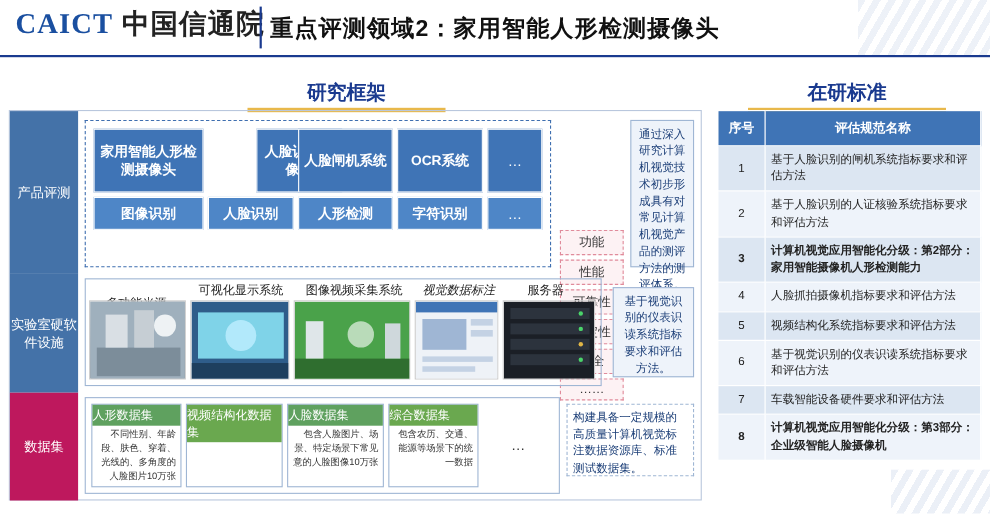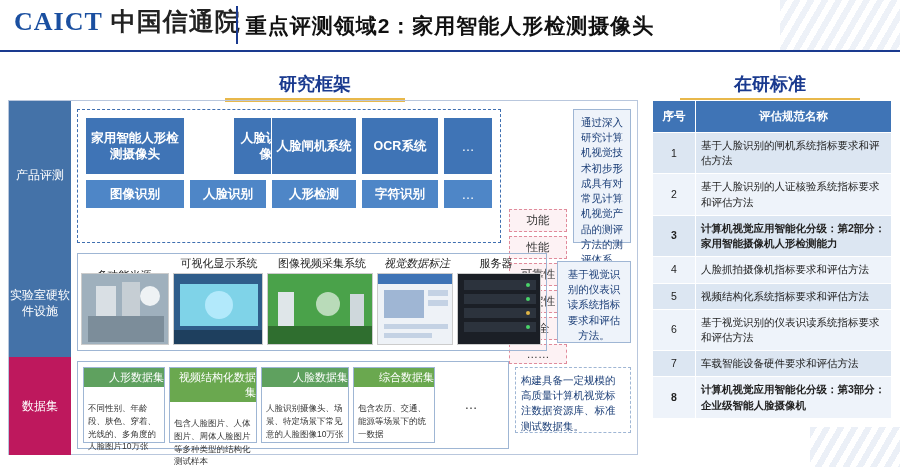--- a/index.html
+++ b/index.html
@@ -94,25 +94,25 @@
     position:absolute;box-sizing:border-box;border:1px solid #ccc;overflow:hidden;
   }
   .cap{
     position:absolute;font-size:11px;color:#222;text-align:center;width:100%;
   }
   
   .ds-card{
     position:absolute;border:1px solid #9fb6d4;box-sizing:border-box;background:#fff;
   }
   .ds-head{
-    background:#5fa15f;color:#fff;font-size:11px;text-align:right;padding:2px 0;
+    background:#5fa15f;color:#fff;font-size:11px;text-align:left;padding:2px 0;
   }
   .ds-head.green2{background:#6aa84f;}
   .ds-body{
-    font-size:8.5px;color:#333;line-height:1.5;padding:15px 4px;
+    font-size:8.5px;color:#333;line-height:1.5;padding:1px 4px;text-align:right;
   }
   
   .tbl{
     position:absolute;left:652px;top:100px;width:240px;
     border-collapse:collapse;font-size:10.5px;
   }
   .tbl th{
     background:#3f74b6;color:#fff;font-weight:bold;font-size:11.5px;
     border:1px solid #fff;padding:8px 2px;text-align:center;
   }
@@ -245,25 +245,24 @@
   <div class="note-box" style="left:548px;top:160px;width:74px;height:82px;text-align:center;">基于视觉识别的仪表识读系统指标要求和评估方法。</div>
 
   <div class="dashbox" style="left:68px;top:260px;width:432px;height:88px;border-color:#9fb6d4;border-style:solid;"></div>
 
   <div class="ds-card" style="left:74px;top:266px;width:82px;height:76px;">
     <div class="ds-head">人形数据集</div>
     <div class="ds-body">不同性别、年龄段、肤色、穿着、光线的、多角度的人脸图片10万张</div>
   </div>
   <div class="ds-card" style="left:160px;top:266px;width:88px;height:76px;">
     <div class="ds-head green2">视频结构化数据集</div>
-    <div class="ds-body">包含人脸图片、人体图片、周体人脸图片等多种类型的结构化测试样本</div>
   </div>
   <div class="ds-card" style="left:252px;top:266px;width:88px;height:76px;">
     <div class="ds-head">人脸数据集</div>
-    <div class="ds-body">人脸识别摄像头、场景、特定场景下常见意的人脸图像10万张</div>
+    <div class="ds-body">包含人脸图片、场景、特定场景下常见意的人脸图像10万张</div>
   </div>
   <div class="ds-card" style="left:344px;top:266px;width:82px;height:76px;">
     <div class="ds-head green2">综合数据集</div>
     <div class="ds-body">包含农历、交通、能源等场景下的统一数据</div>
   </div>
   <div style="position:absolute;left:434px;top:296px;width:56px;text-align:center;font-size:13px;color:#333;">…</div>
 
   <div class="note-box" style="left:506px;top:266px;width:116px;height:66px;border-style:dashed;background:#fff;">构建具备一定规模的高质量计算机视觉标注数据资源库、标准测试数据集。</div>
 </div>
 

